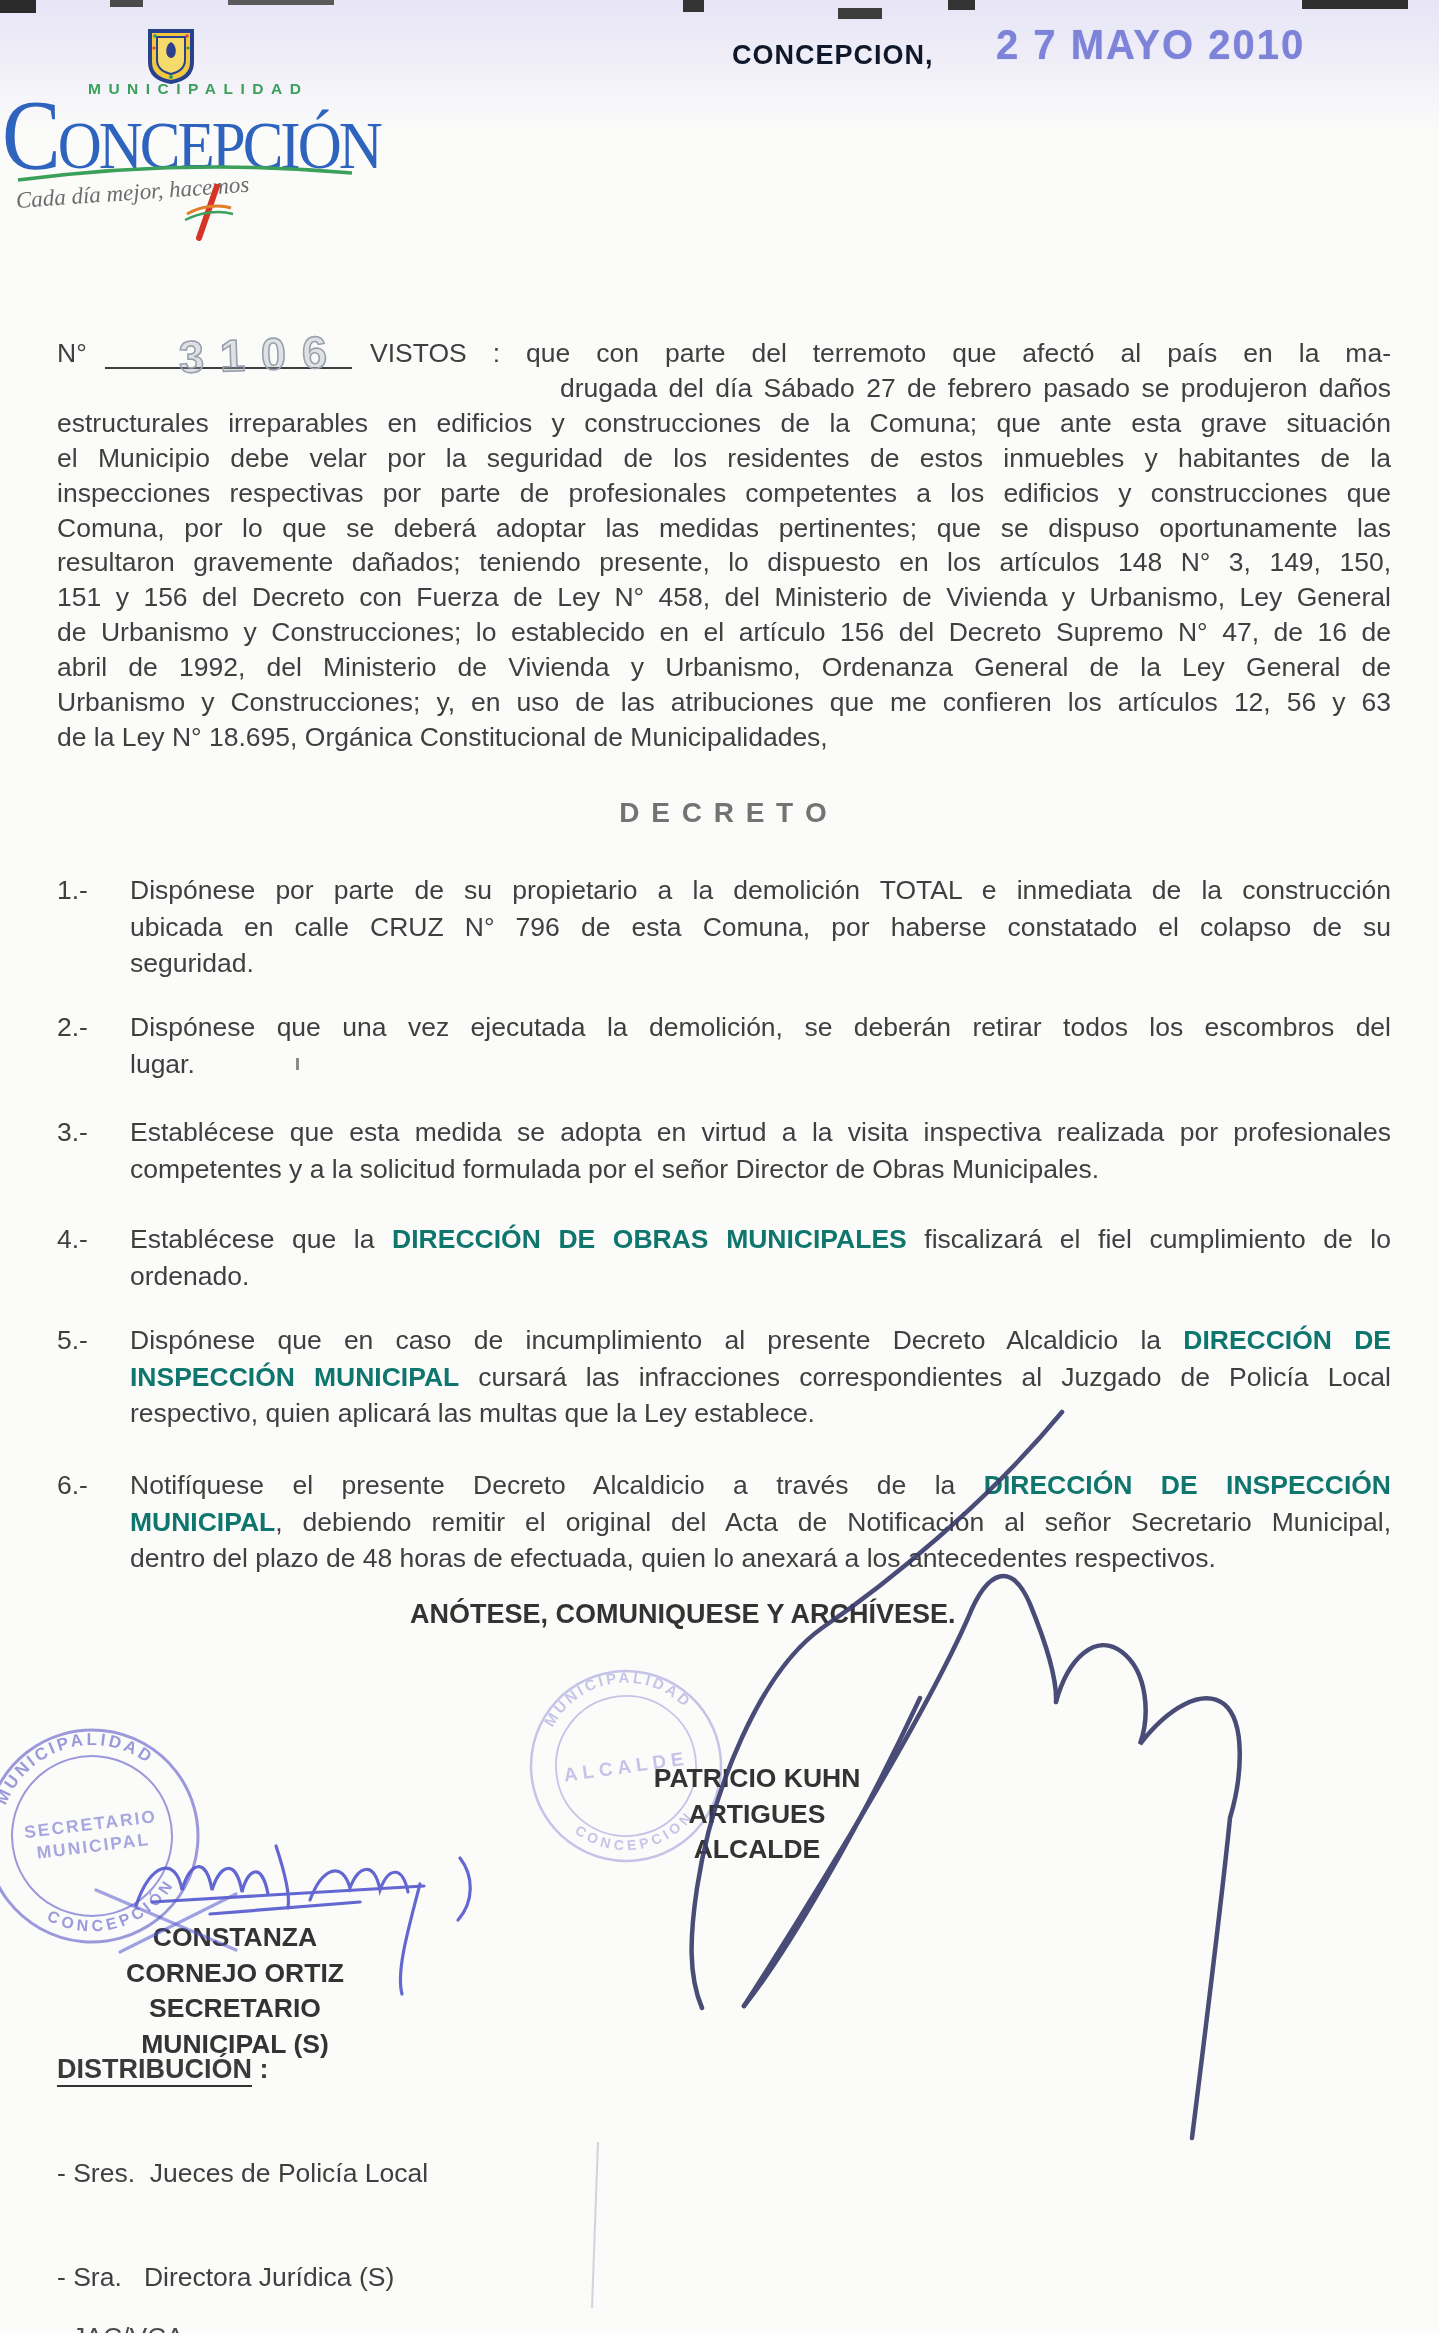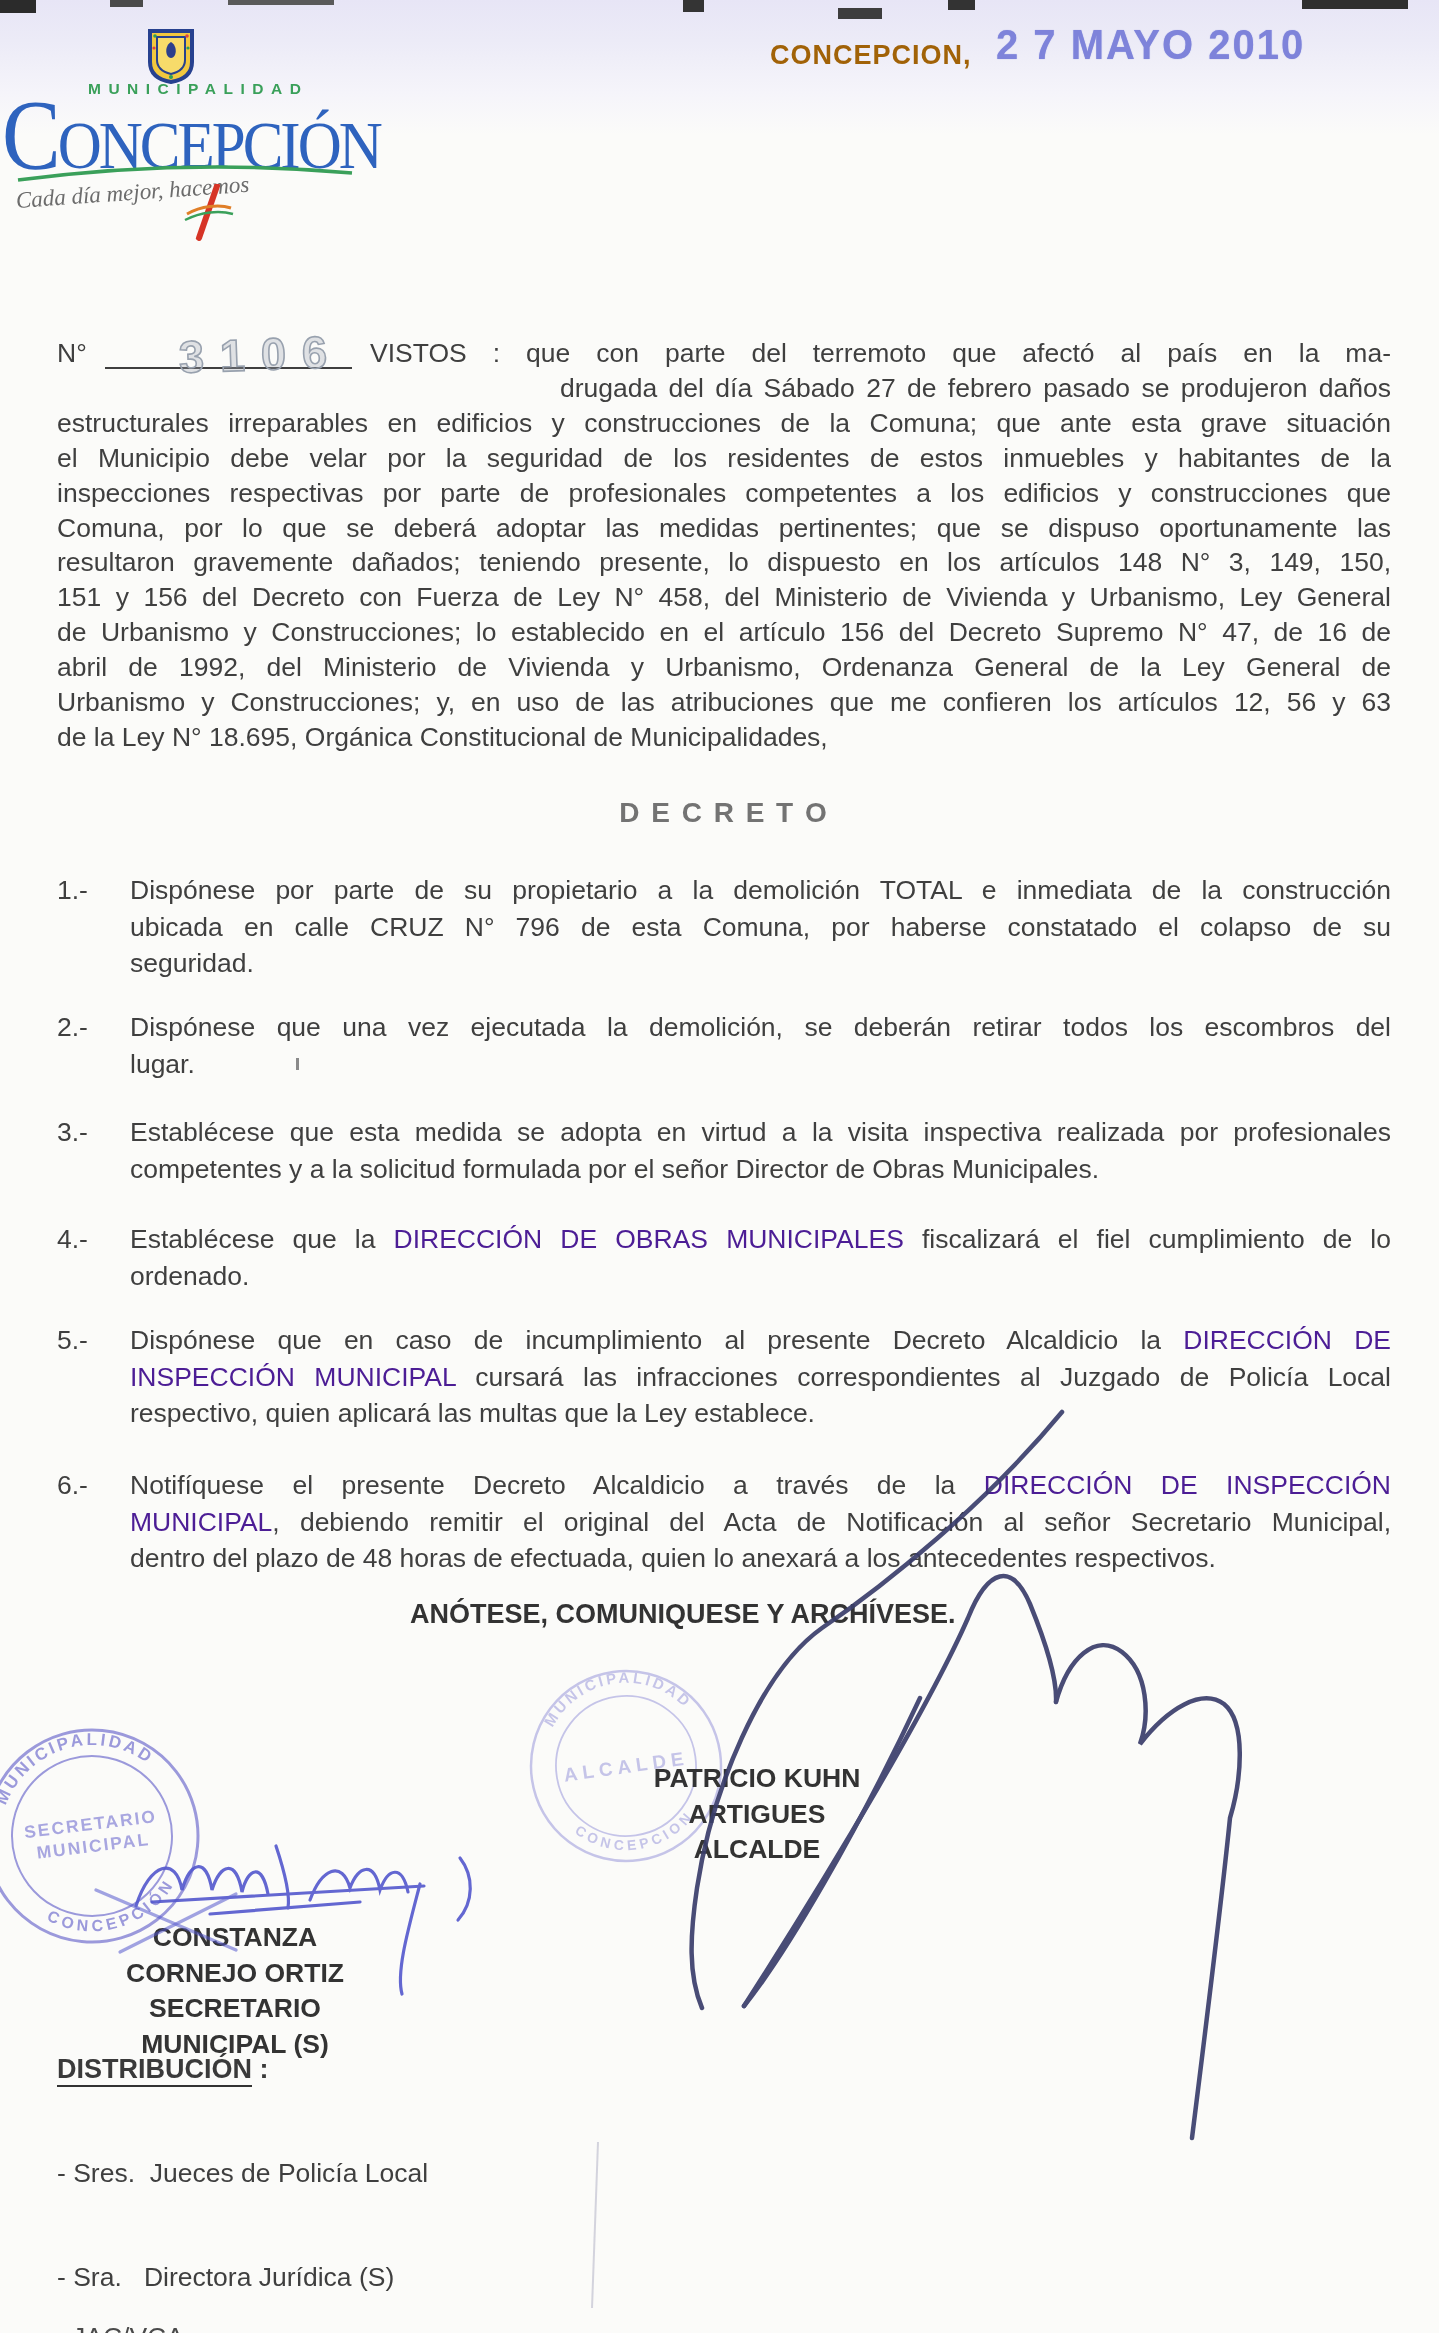--- a/index.html
+++ b/index.html
@@ -17,22 +17,22 @@
   .logo-muni{position:absolute;left:88px;top:80px;font-size:15.5px;font-weight:bold;
     letter-spacing:7.5px;color:#3aa05a;}
   .logo-city{position:absolute;left:2px;top:78px;font-family:"Liberation Serif",serif;
     font-size:61px;letter-spacing:-3px;color:#2e63be;transform:scaleY(1.12);transform-origin:top left;}
   .logo-city::first-letter{font-size:88px;}
   .logo-tagline{position:absolute;left:16px;top:188px;font-family:"Liberation Serif",serif;
     font-style:italic;font-size:23px;color:#6c6c6c;transform:rotate(-4deg);transform-origin:left;}
   .logo-arc,.logo-cross,.shield{position:absolute;}
 
   
-  .dateline{position:absolute;left:770px;top:40px;font-size:27px;font-weight:bold;
-    letter-spacing:1px;color:#a16207;}
+  .dateline{position:absolute;left:732px;top:40px;font-size:27px;font-weight:bold;
+    letter-spacing:1px;color:#0f172a;}
   .datestamp{position:absolute;left:996px;top:22px;font-size:40px;font-weight:bold;
     letter-spacing:2px;color:#7e83da;transform:scaleY(1.05);text-shadow:0 0 1px #9ba0e2;}
 
   
   .vistos{position:absolute;left:57px;top:336px;width:1334px;font-size:26.5px;line-height:34.9px;}
   .jline{text-align:justify;text-align-last:justify;}
   .lleft{text-align:left;text-align-last:left;}
   .vl0{display:flex;}
   .nlabel{width:48px;flex:none;}
   .numfield{width:247px;flex:none;height:30px;align-self:flex-end;margin-bottom:2px;
@@ -42,21 +42,21 @@
     -webkit-text-stroke:1.6px #98a1ae;transform:rotate(-2deg);}
   .vtext{flex:1;margin-left:18px;}
   .indent1{padding-left:503px;}
 
   
   .decreto{position:absolute;left:57px;top:797px;width:1334px;text-align:center;
     font-weight:bold;font-size:28px;letter-spacing:2px;color:#737373;}
   .ditem{position:absolute;left:57px;width:1334px;display:flex;font-size:26.5px;line-height:36.5px;}
   .dnum{width:73px;flex:none;}
   .dbody{flex:1;min-width:0;}
-  .b{font-weight:normal;color:#4c1d95;}
+  .b{font-weight:bold;color:#0f766e;}
 
   .closing{position:absolute;left:410px;top:1599px;font-size:27px;font-weight:bold;color:#333;}
 
   
   .sigblock{position:absolute;text-align:center;font-weight:bold;font-size:26.5px;
     line-height:35.5px;color:#333;}
   .sig-mayor{left:618px;top:1761px;width:278px;}
   .sig-secretary{left:92px;top:1920px;width:286px;}
 
   .stamp{position:absolute;pointer-events:none;}

